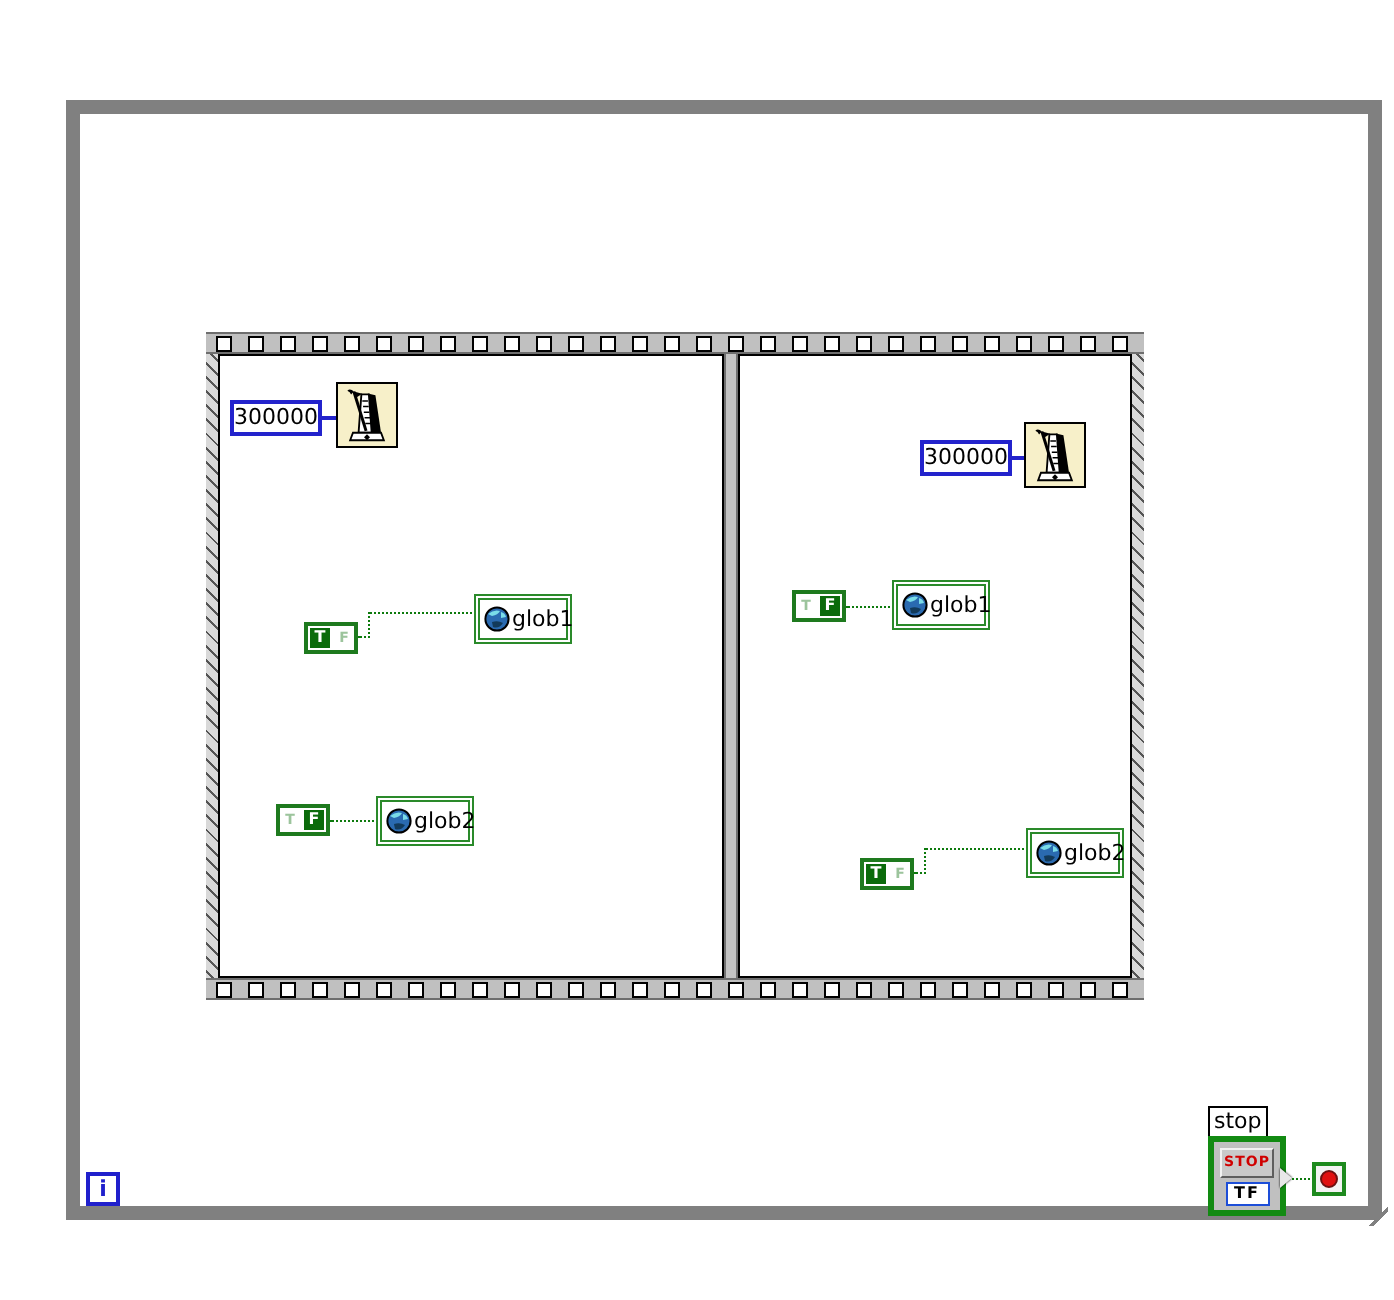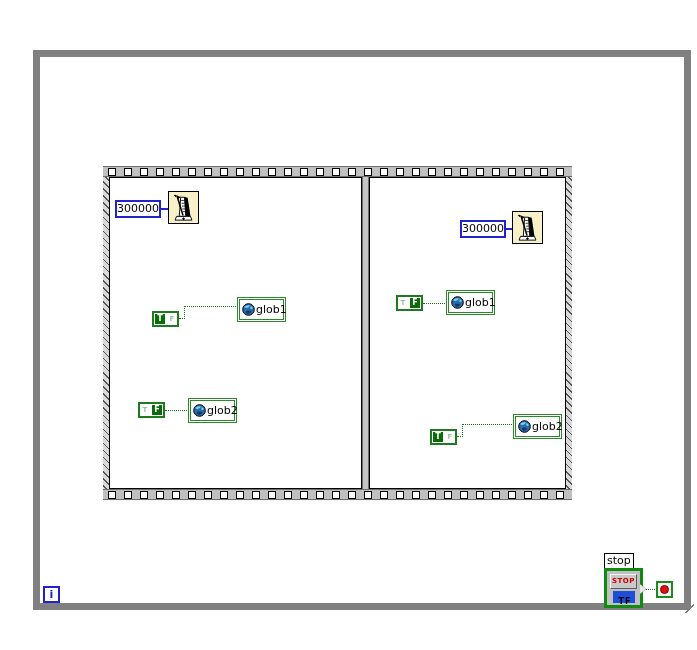--- a/index.html
+++ b/index.html
@@ -62,21 +62,21 @@
   
   .stop-label { position:absolute; left:604px; top:553px; width:30px; height:16px; background:#fff;
                 border:1px solid #000; font-size:11px; line-height:14px; padding-left:2px; color:#000; }
   .stop-term { position:absolute; left:604px; top:568px; width:39px; height:40px;
                border:3px solid #128a12; background:#c0c0c0; }
   .stop-btn { width:27px; height:15px; margin:3px auto 0; background:#c9c9c9;
               border-top:1px solid #f2f2f2; border-left:1px solid #f2f2f2;
               border-right:1px solid #5e5e5e; border-bottom:1px solid #5e5e5e;
               color:#d00000; font-size:7px; font-weight:bold; text-align:center; line-height:13px;
               letter-spacing:0.5px; }
-  .tf-box { width:22px; height:12px; margin:2px auto 0; background:#fff; border:6px solid #1d4ed8;
+  .tf-box { width:22px; height:12px; margin:2px auto 0; background:#fff; border:1px solid #1d4ed8;
             color:#000; font-size:8px; font-weight:bold; text-align:center; line-height:10px;
             letter-spacing:1px; }
   .stop-arrow { position:absolute; left:640px; top:584px; width:0; height:0;
                 border-top:5px solid transparent; border-bottom:5px solid transparent;
                 border-left:6px solid #e8e8e8; filter:drop-shadow(0 0 0.5px #000); }
 
   
   .cond-term { position:absolute; left:656px; top:581px; width:17px; height:17px;
                border:2px solid #1e8a1e; background:#f4f4f4;
                display:flex; align-items:center; justify-content:center; }

